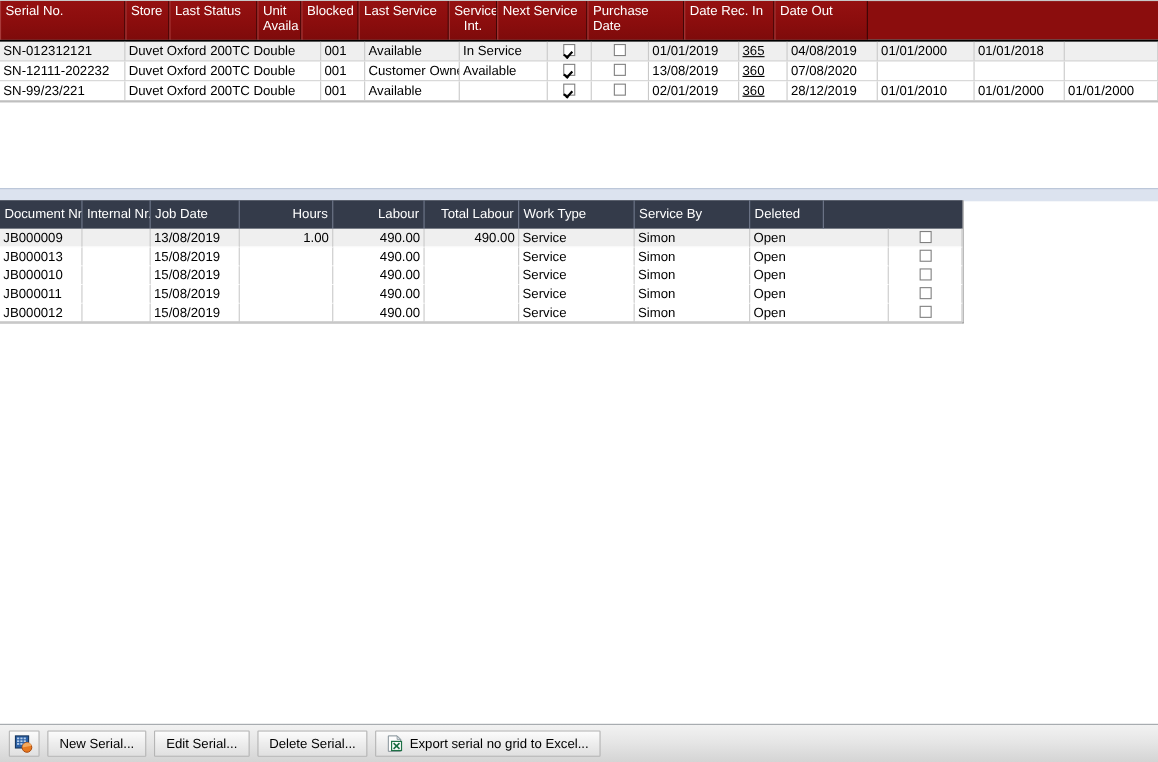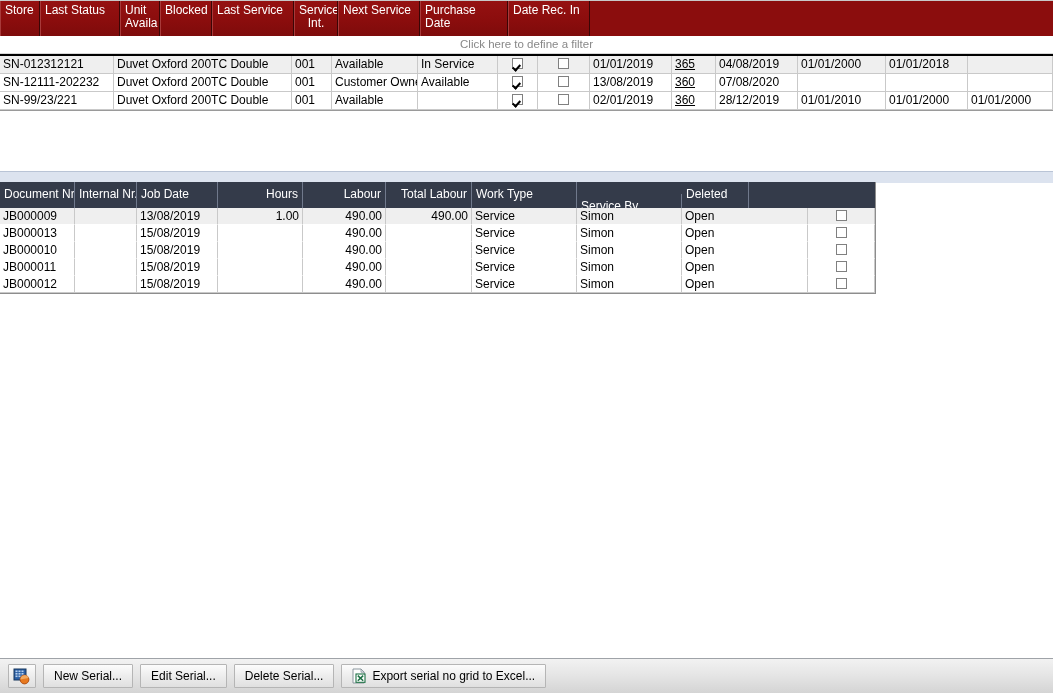--- a/index.html
+++ b/index.html
@@ -203,31 +203,32 @@
     width: 1053px;
     height: 357px;
     background: #ffffff;
   }
 </style>
 </head>
 <body>
 
 <div id="serial-grid">
   <div class="sg-header">
+      <div class="hcell" style="width: 114px; flex: 0 0 114px;">Serial No.</div>
       <div class="hcell" style="width: 40px; flex: 0 0 40px;">Store</div>
       <div class="hcell" style="width: 80px; flex: 0 0 80px;">Last Status</div>
       <div class="hcell" style="width: 40px; flex: 0 0 40px;">Unit Availa</div>
       <div class="hcell" style="width: 52px; flex: 0 0 52px;">Blocked</div>
       <div class="hcell" style="width: 82px; flex: 0 0 82px;">Last Service</div>
       <div class="hcell ctr" style="width: 44px; flex: 0 0 44px;">Service Int.</div>
       <div class="hcell" style="width: 82px; flex: 0 0 82px;">Next Service</div>
       <div class="hcell" style="width: 88px; flex: 0 0 88px;">Purchase Date</div>
       <div class="hcell" style="width: 82px; flex: 0 0 82px;">Date Rec. In</div>
+      <div class="hcell" style="width: 85px; flex: 0 0 85px;">Date Out</div>
     </div>
-  <div class="sg-filter">Click here to define a filter</div>
   <div class="sg-body">
       <div class="sg-row alt">
         <div class="dcell" style="width: 114px; flex: 0 0 114px;">SN-012312121</div>
         <div class="dcell" style="width: 178px; flex: 0 0 178px;">Duvet Oxford 200TC Double</div>
         <div class="dcell" style="width: 40px; flex: 0 0 40px;">001</div>
         <div class="dcell" style="width: 86px; flex: 0 0 86px;">Available</div>
         <div class="dcell" style="width: 80px; flex: 0 0 80px;">In Service</div>
         <div class="dcell chk" style="width: 40px; flex: 0 0 40px;"><span class="cbox on"></span></div>
         <div class="dcell chk" style="width: 52px; flex: 0 0 52px;"><span class="cbox"></span></div>
         <div class="dcell" style="width: 82px; flex: 0 0 82px;">01/01/2019</div>
@@ -275,21 +276,21 @@
 
 <div id="job-grid">
   <div class="jg-header">
       <div class="hcell" style="width: 75px; flex: 0 0 75px;">Document Nr.</div>
       <div class="hcell" style="width: 62px; flex: 0 0 62px;">Internal Nr.</div>
       <div class="hcell" style="width: 81px; flex: 0 0 81px;">Job Date</div>
       <div class="hcell right" style="width: 85px; flex: 0 0 85px;">Hours</div>
       <div class="hcell right" style="width: 83px; flex: 0 0 83px;">Labour</div>
       <div class="hcell right" style="width: 86px; flex: 0 0 86px;">Total Labour</div>
       <div class="hcell" style="width: 105px; flex: 0 0 105px;">Work Type</div>
-      <div class="hcell" style="width: 105px; flex: 0 0 105px; margin-top: 12px;">Service By</div>
+      <div class="hcell" style="width: 105px; flex: 0 0 105px;">Service By</div>
       <div class="hcell" style="width: 67px; flex: 0 0 67px;">Deleted</div>
     </div>
   <div class="jg-body">
       <div class="jg-row alt">
         <div class="dcell" style="width: 75px; flex: 0 0 75px;">JB000009</div>
         <div class="dcell" style="width: 62px; flex: 0 0 62px;"></div>
         <div class="dcell" style="width: 81px; flex: 0 0 81px;">13/08/2019</div>
         <div class="dcell right" style="width: 85px; flex: 0 0 85px;">1.00</div>
         <div class="dcell right" style="width: 83px; flex: 0 0 83px;">490.00</div>
         <div class="dcell right" style="width: 86px; flex: 0 0 86px;">490.00</div>

